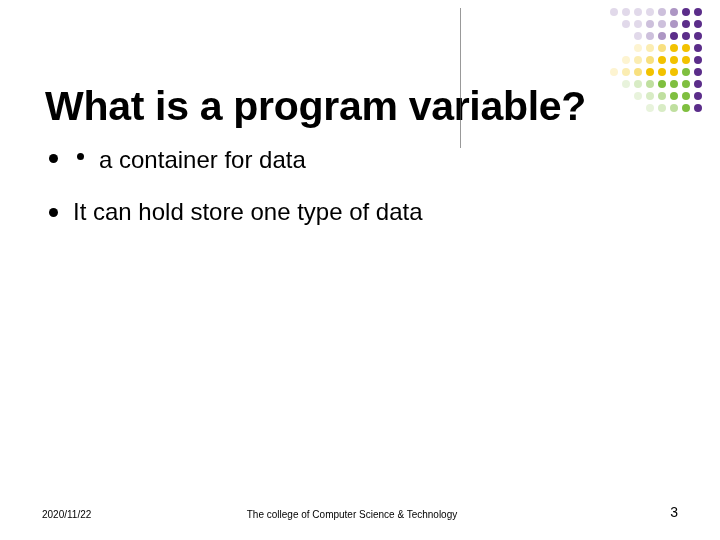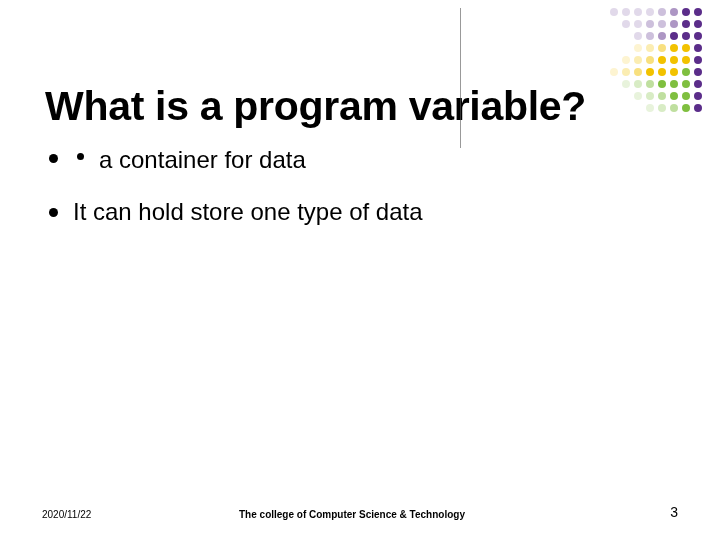--- a/index.html
+++ b/index.html
@@ -23,21 +23,21 @@
 
   ul.lvl1 { list-style: none; }
   ul.lvl1 > li { position: relative; padding-left: 28px; font-size: 24px; margin-bottom: 14px; }
   ul.lvl1 > li::before { content: ""; position: absolute; left: 4px; top: 10px; width: 9px; height: 9px; background: #000; border-radius: 50%; }
 
   ul.lvl2 { list-style: none; margin-top: 12px; margin-bottom: 22px; }
   ul.lvl2 > li { position: relative; padding-left: 26px; font-size: 24px; line-height: 1.35; }
   ul.lvl2 > li::before { content: ""; position: absolute; left: 4px; top: 9px; width: 7px; height: 7px; background: #000; border-radius: 50%; }
 
   .footer { position: absolute; left: 0; right: 0; bottom: 20px; padding: 0 42px; display: flex; justify-content: space-between; align-items: flex-end; font-size: 10px; color: #000; }
-  .footer .center { position: absolute; left: 0; right: 16px; text-align: center; font-weight: bold; }
+  .footer .center { position: absolute; left: 0; right: 16px; text-align: center; }
   .footer .right { margin-left: auto; font-size: 14px; }
 </style>
 </head>
 <body>
 
 <div class="slide">
 
   <div class="rule"></div>
 
   <div class="dot-grid">

